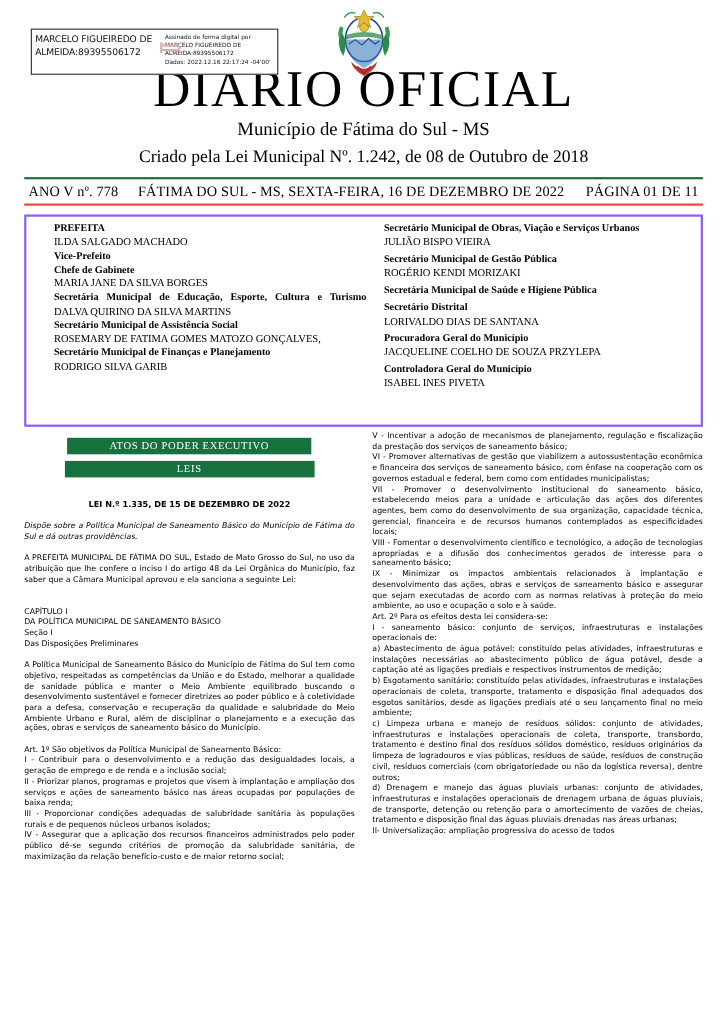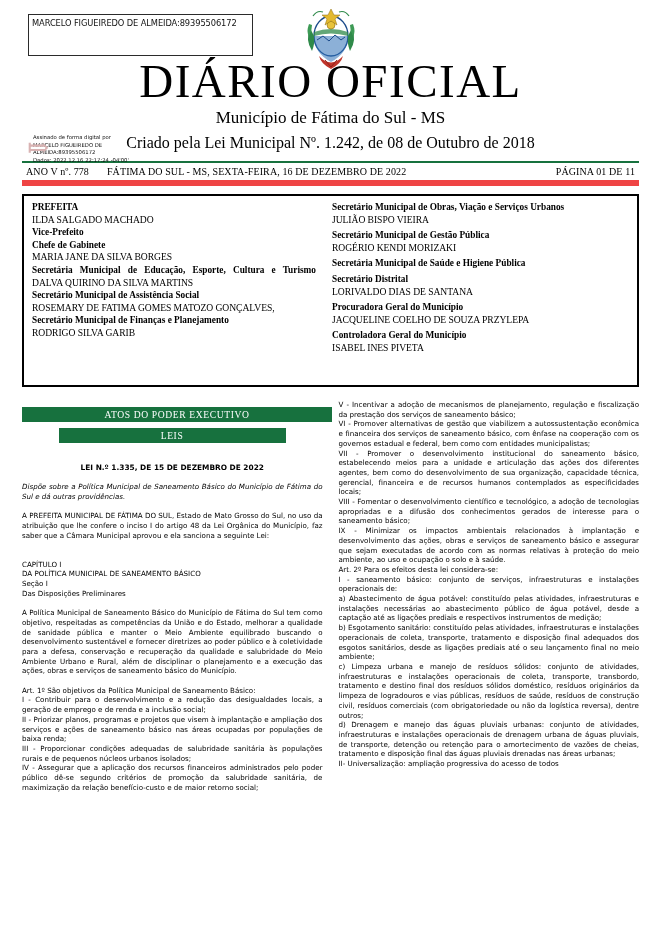--- a/index.html
+++ b/index.html
@@ -24,29 +24,28 @@
   }
 
   
   .sig-row {
     position: relative;
     height: 58px;
   }
   .sig-box {
     position: absolute;
     left: 6px;
-    top: 14px;
+    top: 26px;
     width: 225px;
     height: 42px;
     border: 1px solid #2b2b2b;
     box-sizing: border-box;
     display: flex;
     align-items: stretch;
     background: #fff;
-    flex-direction: column;
   }
   .sig-name {
     flex: 0 0 112px;
     font-family: "DejaVu Sans", sans-serif;
     font-size: 8.3px;
     line-height: 11.5px;
     padding: 3px 2px 0 3px;
     letter-spacing: -0.1px;
     color: #111;
   }
@@ -101,39 +100,39 @@
     font-family: "Liberation Serif", serif;
     font-size: 16px;
     line-height: 16px;
     margin-top: 6px;
   }
 
   
   .infobar {
     margin-top: 10px;
     border-top: 2px solid #17713e;
-    border-bottom: 6px solid #ef4444;
+    border-bottom: 2px solid #ef4444;
     padding: 3px 4px 3px 4px;
     display: flex;
     align-items: flex-start;
     font-family: "Liberation Serif", serif;
-    font-size: 10px;
+    font-size: 13px;
     letter-spacing: 0.1px;
   }
   .infobar .ano { flex: 0 0 auto; }
   .infobar .mid { flex: 1; text-align: left; padding-left: 18px; }
   .infobar .pag { flex: 0 0 auto; }
 
   
   .officials {
     margin-top: 8px;
-    border: 2px solid #000000;
+    border: 2px solid #8b5cf6;
     box-sizing: border-box;
     display: flex;
-    padding: 5px 0 6px 0;
+    padding: 5px 0 6px 17px;
     height: 193px;
   }
   .officials .col {
     box-sizing: border-box;
     padding: 0 8px;
   }
   .officials .col.left { flex: 0 0 300px; }
   .officials .col.right { flex: 1; }
   .off-role {
     font-family: "Liberation Serif", serif;
@@ -155,21 +154,21 @@
   .secbar {
     background: #17713e;
     color: #ffffff;
     text-align: center;
     font-family: "Liberation Serif", serif;
     font-size: 9.6px;
     letter-spacing: 0.6px;
     padding: 2px 0 2px 0;
     margin: 0 auto;
   }
-  .secbar.atos { width: 310px; margin-top: 20px; }
+  .secbar.atos { width: 222px; margin-top: 10px; }
   .secbar.leis { width: 227px; margin-top: 6px; }
 
   
   .columns {
     margin-top: 10px;
     display: flex;
     gap: 16px;
   }
   .col-text {
     flex: 1 1 0;

